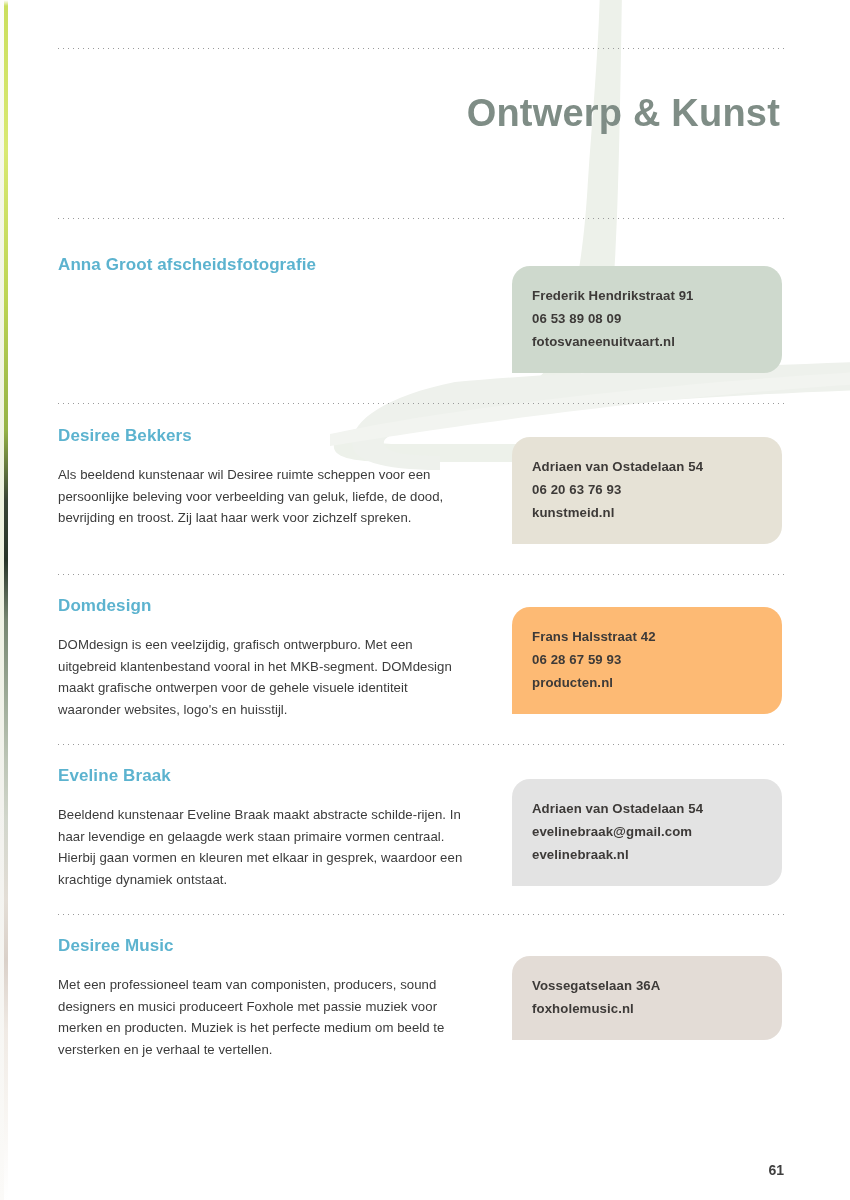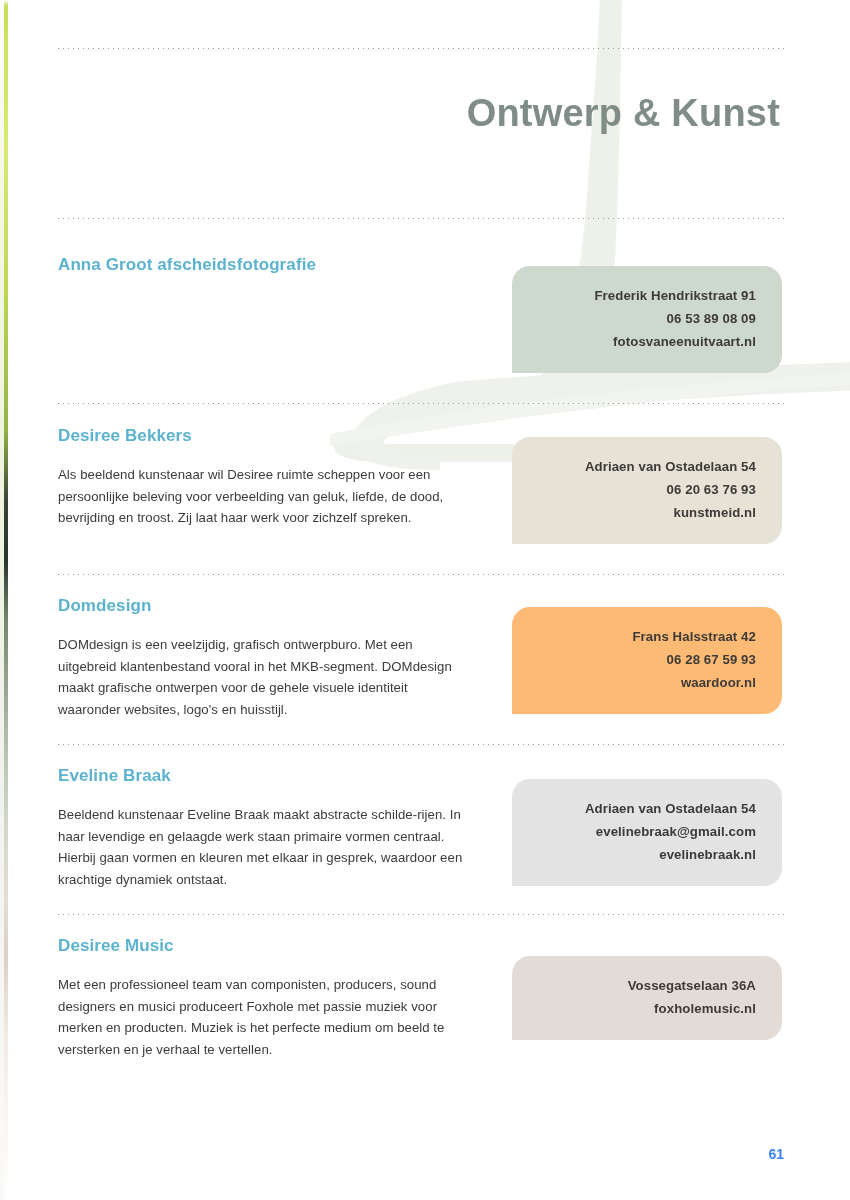--- a/index.html
+++ b/index.html
@@ -124,39 +124,39 @@
     margin: 0;
     letter-spacing: .05px;
   }
 
   .card {
     position: absolute;
     left: 512px;
     width: 270px;
     box-sizing: border-box;
     padding: 18px 26px 20px 20px;
-    text-align: right;
+    text-align: left;
     border-radius: 18px 18px 18px 0;
   }
   .card-line {
     font-size: 13.2px;
     line-height: 23px;
     font-weight: 700;
     color: #3d3a38;
     letter-spacing: .1px;
     white-space: nowrap;
   }
 
   .page-number {
     position: absolute;
     right: 66px;
-    bottom: 38px;
+    bottom: 22px;
     font-size: 14px;
     font-weight: 700;
-    color: #3b82f6;
+    color: #404040;
   }
 </style>
 </head>
 <body>
 
 <div id="page">
 
   <div class="edge-strip-2"></div>
   <div class="edge-strip"></div>
 
@@ -220,21 +220,21 @@
   </div>
 
   <div class="entry" style="top:596px;">
     <div class="entry-left">
       <h2 class="entry-name">Domdesign</h2>
       <p class="entry-desc">DOMdesign is een veelzijdig, grafisch ontwerpburo. Met een uitgebreid klantenbestand vooral in het MKB-segment. DOMdesign maakt grafische ontwerpen voor de gehele visuele identiteit waaronder websites, logo's en huisstijl.</p>
     </div>
     <div class="card" style="top:11px;background:#fdba74;">
       <div class="card-line">Frans Halsstraat 42</div>
       <div class="card-line">06 28 67 59 93</div>
-      <div class="card-line">waardoor.nl</div>
+      <div class="card-line">producten.nl</div>
     </div>
   </div>
 
   <div class="entry" style="top:766px;">
     <div class="entry-left">
       <h2 class="entry-name">Eveline Braak</h2>
       <p class="entry-desc">Beeldend kunstenaar Eveline Braak maakt abstracte schilde-rijen. In haar levendige en gelaagde werk staan primaire vormen centraal. Hierbij gaan vormen en kleuren met elkaar in gesprek, waardoor een krachtige dynamiek ontstaat.</p>
     </div>
     <div class="card" style="top:13px;background:#e3e3e3;">
       <div class="card-line">Adriaen van Ostadelaan 54</div>

